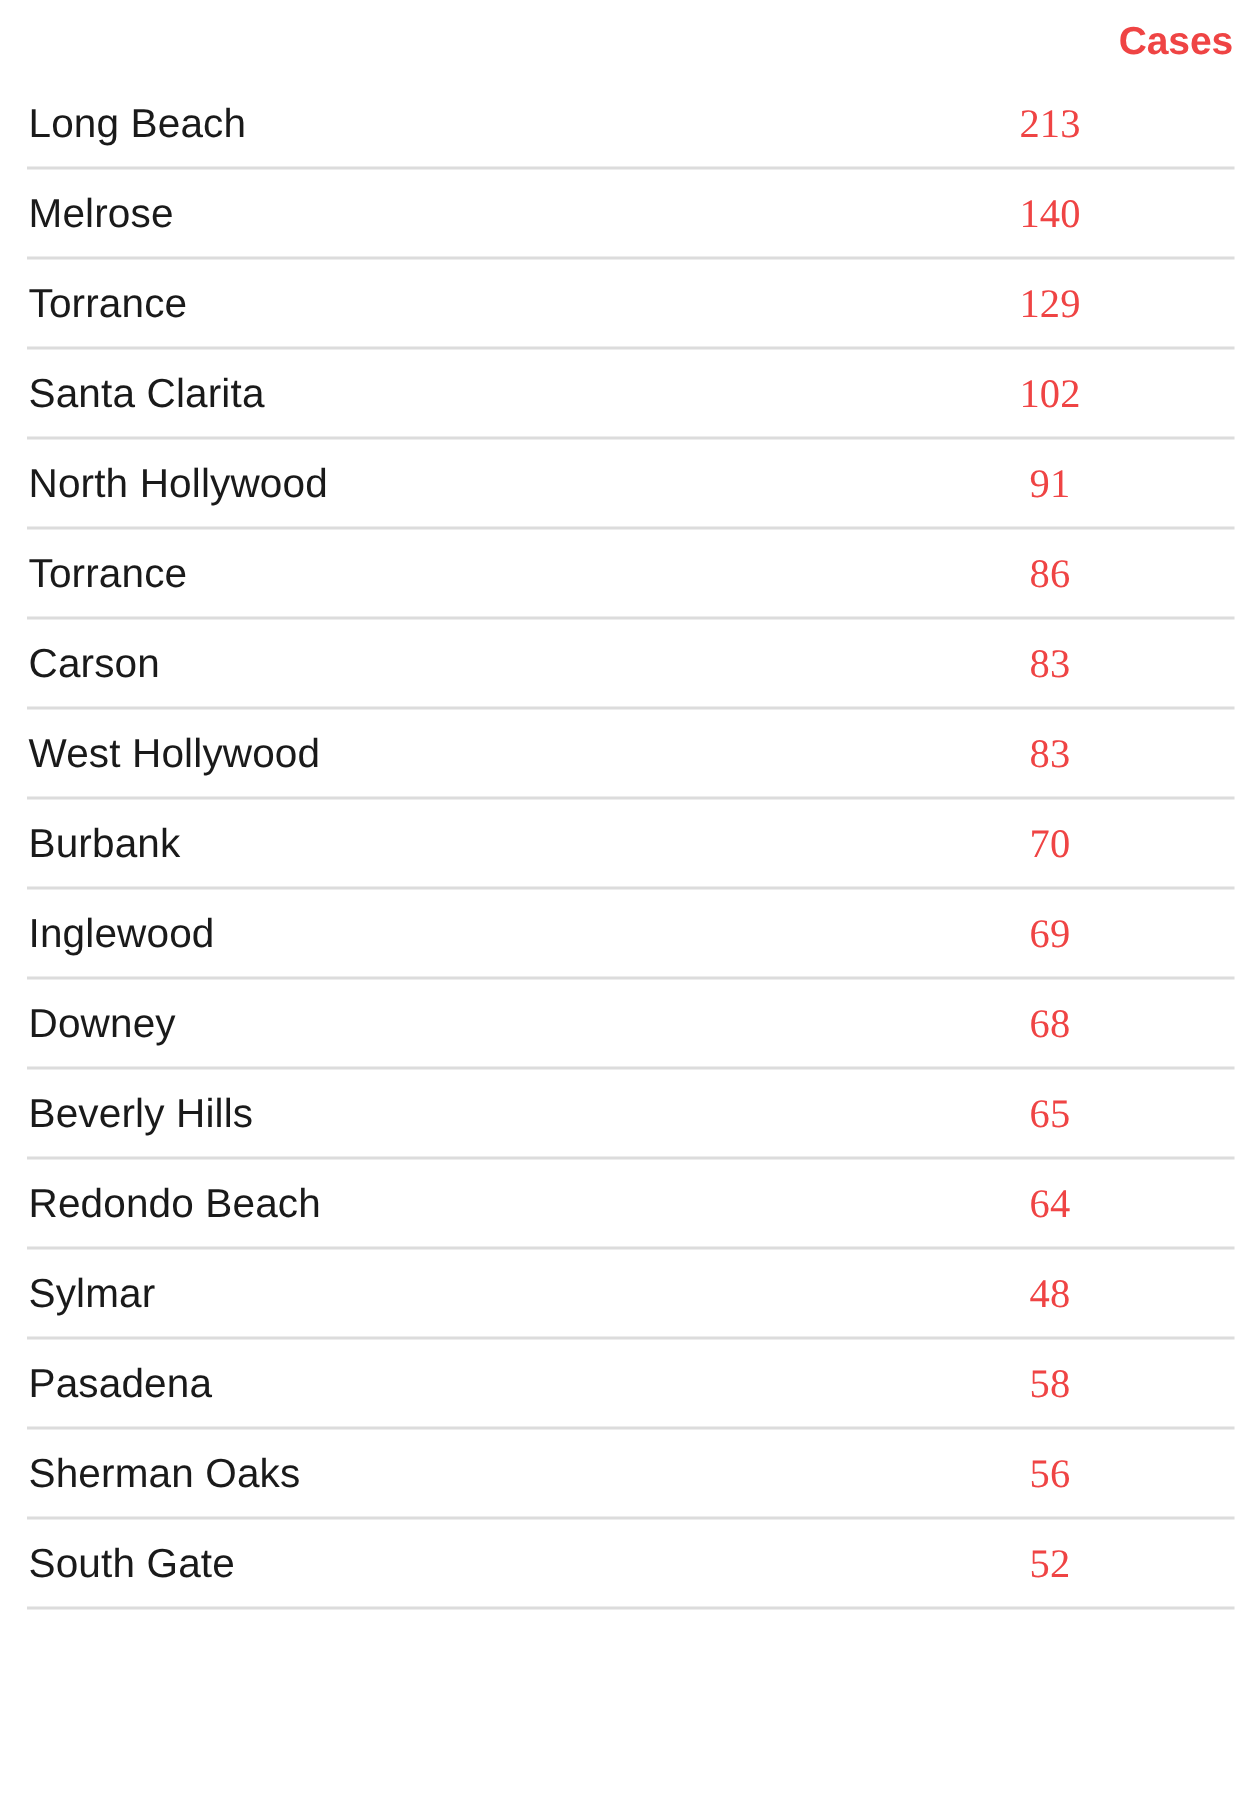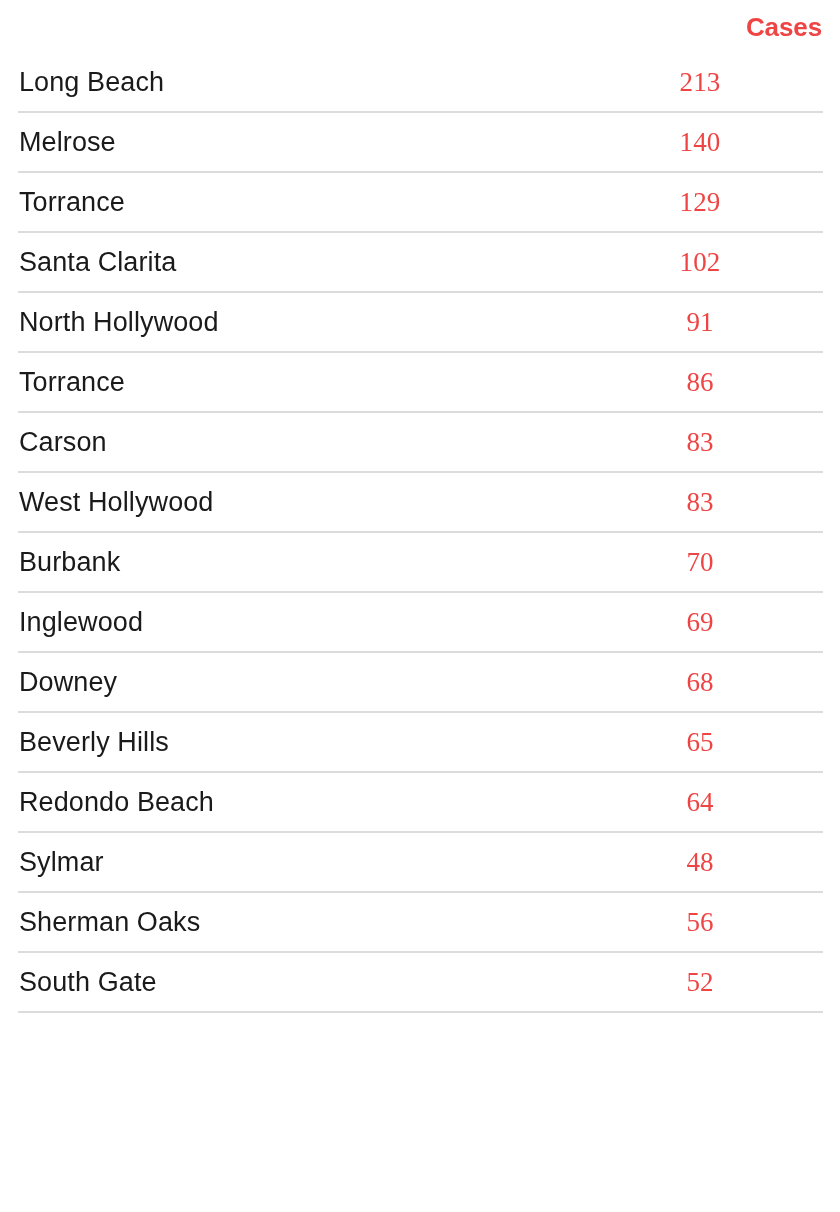--- a/index.html
+++ b/index.html
@@ -155,20 +155,24 @@
         </tr>
         <tr>
           <td class="col-name">Redondo Beach</td>
           <td class="col-value">64</td>
         </tr>
         <tr>
           <td class="col-name">Sylmar</td>
           <td class="col-value">48</td>
         </tr>
         <tr>
+          <td class="col-name">Pasadena</td>
+          <td class="col-value">58</td>
+        </tr>
+        <tr>
           <td class="col-name">Sherman Oaks</td>
           <td class="col-value">56</td>
         </tr>
         <tr>
           <td class="col-name">South Gate</td>
           <td class="col-value">52</td>
         </tr>
       </tbody>
   </table>
 </div>

